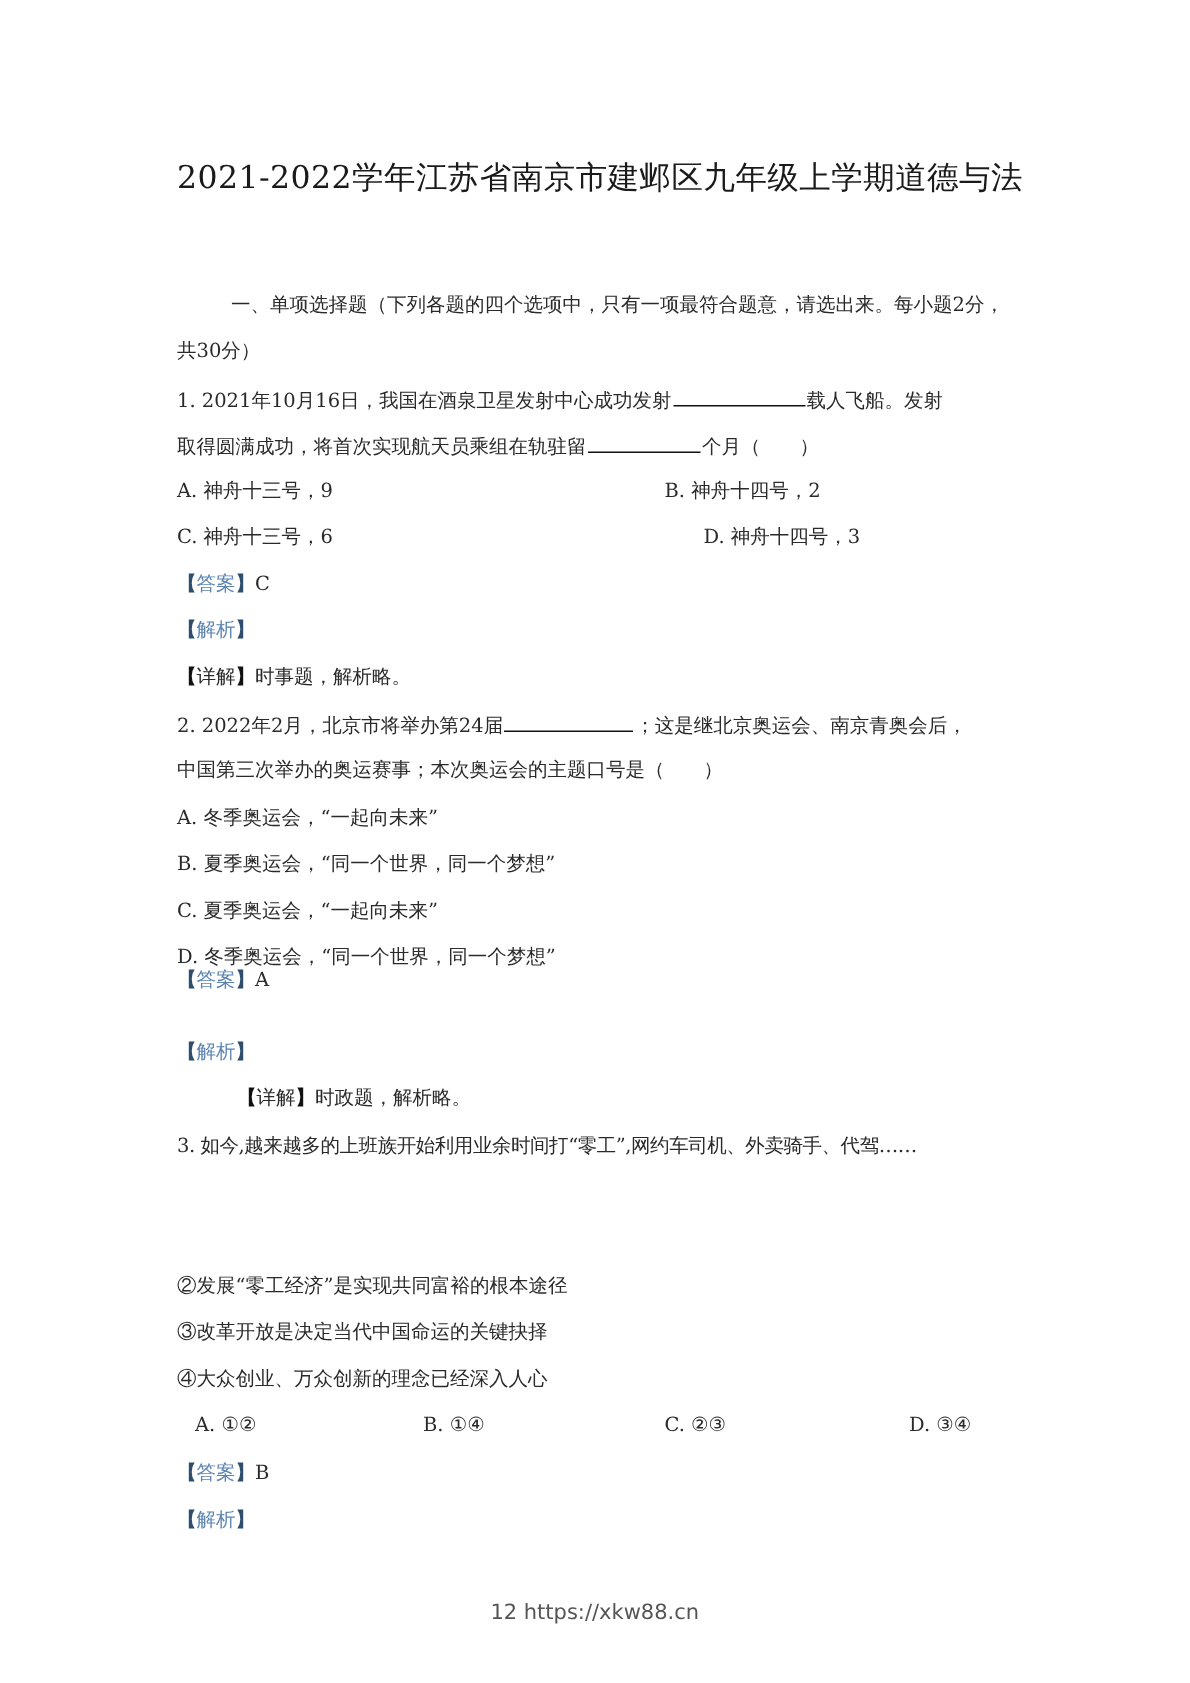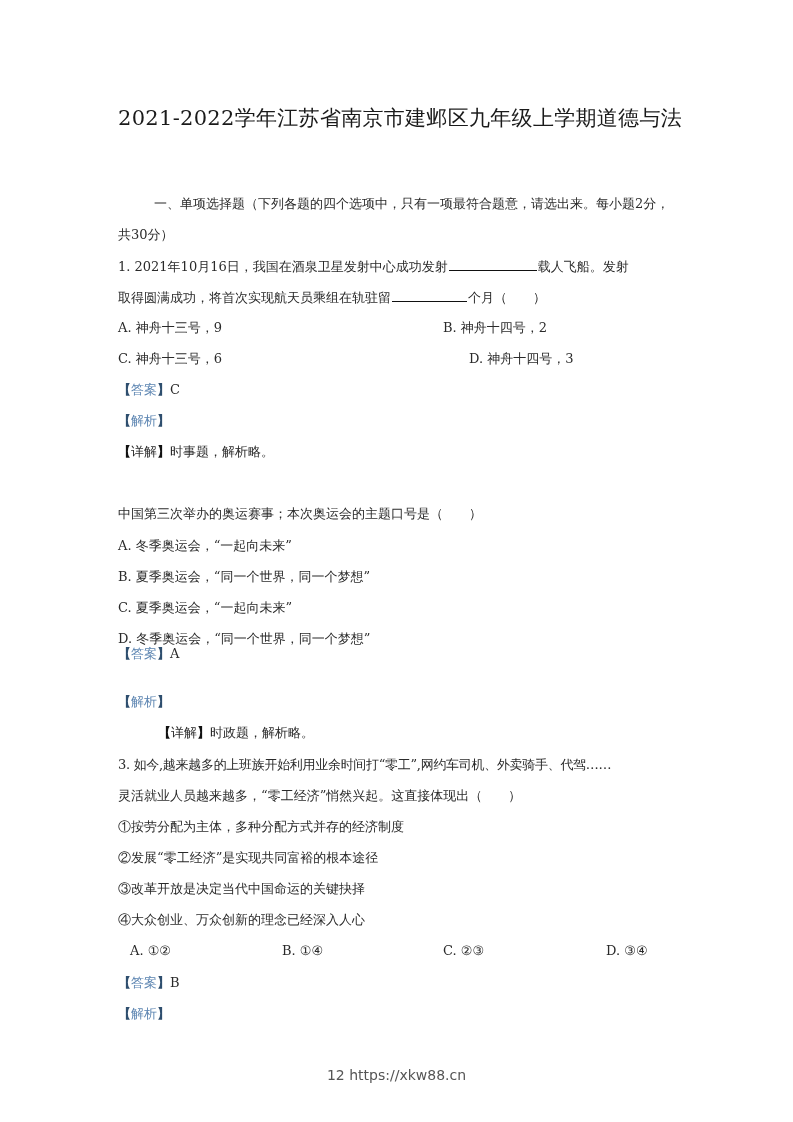--- a/index.html
+++ b/index.html
@@ -42,39 +42,40 @@
   <div class="line" style="top:380px;">
     <span class="tag-bracket">【</span><span class="tag">答案</span><span class="tag-bracket">】</span><span>C</span>
   </div>
   <div class="line" style="top:411px;">
     <span class="tag-bracket">【</span><span class="tag">解析</span><span class="tag-bracket">】</span>
   </div>
   <div class="line" style="top:442px;">
     <span class="bold-bracket">【</span><span>详解</span><span class="bold-bracket">】</span><span>时事题，解析略。</span>
   </div>
 
+  <div class="line" style="top:473px;">
+    <span>2. 2022年2月，北京市将举办第24届</span><span class="blank" style="width:86px;"></span><span>；这是继北京奥运会、南京青奥会后，</span>
+  </div>
   <div class="line" style="top:504px;">中国第三次举办的奥运赛事；本次奥运会的主题口号是（　　）</div>
   <div class="opt" style="top:536px; left:118px;">A. 冬季奥运会，“一起向未来”</div>
   <div class="opt" style="top:567px; left:118px;">B. 夏季奥运会，“同一个世界，同一个梦想”</div>
   <div class="opt" style="top:598px; left:118px;">C. 夏季奥运会，“一起向未来”</div>
   <div class="opt" style="top:629px; left:118px;">D. 冬季奥运会，“同一个世界，同一个梦想”</div>
 
   <div class="line" style="top:644px;">
     <span class="tag-bracket">【</span><span class="tag">答案</span><span class="tag-bracket">】</span><span>A</span>
   </div>
   <div class="line" style="top:692px;">
     <span class="tag-bracket">【</span><span class="tag">解析</span><span class="tag-bracket">】</span>
   </div>
   <div class="line" style="top:723px;margin-left:40px;">
     <span class="bold-bracket">【</span><span>详解</span><span class="bold-bracket">】</span><span>时政题，解析略。</span>
   </div>
 
   <div class="line" style="top:755px; letter-spacing:-0.3px;">3. 如今,越来越多的上班族开始利用业余时间打“零工”,网约车司机、外卖骑手、代驾……</div>
-  <div class="line" style="top:786px;">灵活就业人员越来越多，“零工经济”悄然兴起。这直接体现出（　　）</div>
-  <div class="line" style="top:817px;">①按劳分配为主体，多种分配方式并存的经济制度</div>
   <div class="line" style="top:848px;">②发展“零工经济”是实现共同富裕的根本途径</div>
   <div class="line" style="top:910px;">④大众创业、万众创新的理念已经深入人心</div>
   <div class="line" style="top:879px;">③改革开放是决定当代中国命运的关键抉择</div>
   <div class="opt" style="top:941px; left:118px;margin-left:12px;">A. ①②</div>
   <div class="opt" style="top:941px; left:282px;">B. ①④</div>
   <div class="opt" style="top:941px; left:443px;">C. ②③</div>
   <div class="opt" style="top:941px; left:606px;">D. ③④</div>
 
   <div class="line" style="top:973px;">
     <span class="tag-bracket">【</span><span class="tag">答案</span><span class="tag-bracket">】</span><span>B</span>

